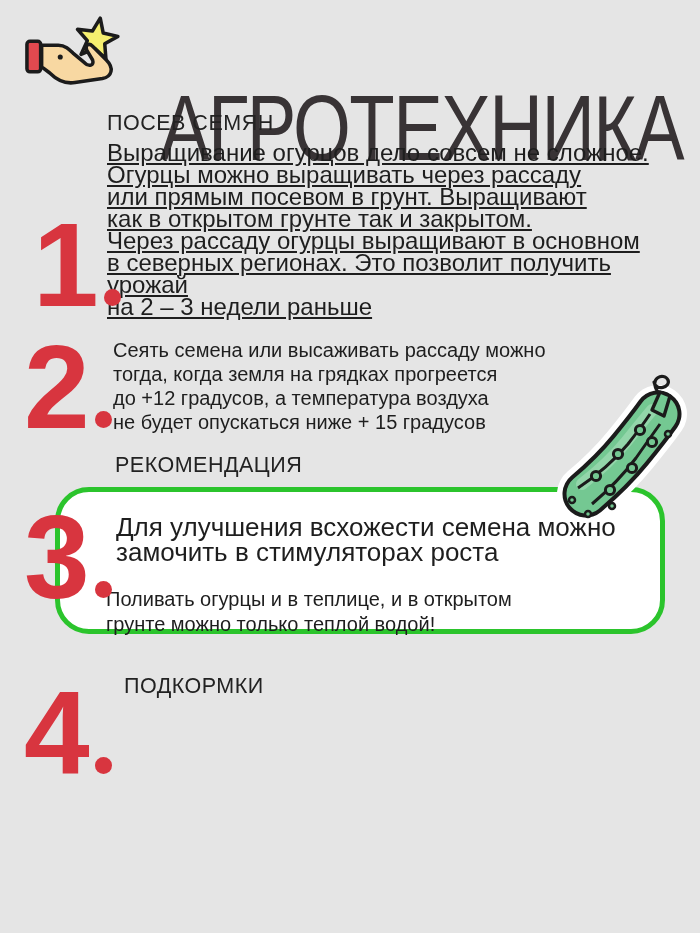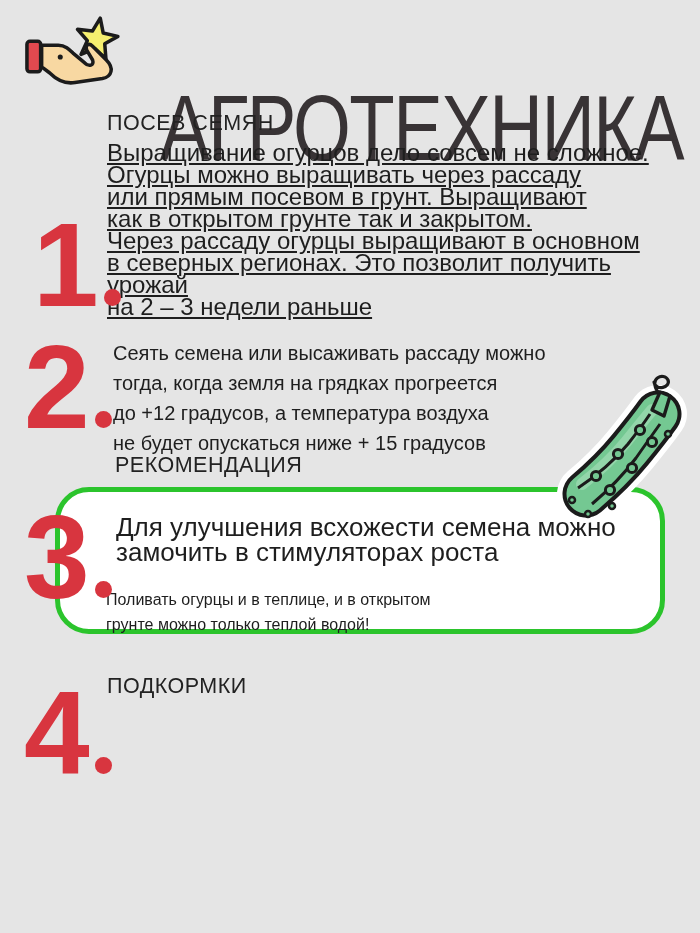--- a/index.html
+++ b/index.html
@@ -25,21 +25,21 @@
     position:absolute;
     font-size:21.5px;line-height:1;letter-spacing:0.5px;
     color:#222222;white-space:nowrap;
   }
   .sec-body{
     position:absolute;
     white-space:pre-line;
     color:#1e1e1e;
   }
   .body-1{left:107px;top:142px;width:585px;font-size:24px;line-height:22px;text-decoration:underline;}
-  .body-2{left:113px;top:338px;width:560px;font-size:20px;line-height:30px;}
+  .body-2{left:113px;top:338px;width:560px;font-size:20px;line-height:24px;}
   .body-4{left:107px;top:713px;width:580px;font-size:21px;line-height:27px;}
   
   .big-num{
     position:absolute;
     color:#d8353f;
     font-size:118px;line-height:86px;font-weight:700;
     white-space:nowrap;
     z-index:5;
   }
   .num-dot{
@@ -57,21 +57,21 @@
   .rec-box{
     position:absolute;left:55px;top:487px;
     width:610px;height:147px;
     border:5px solid #2bc42c;
     border-radius:34px;
     box-sizing:border-box;
     background:#ffffff;
     z-index:1;
   }
   .rec-p1{left:116px;top:515px;width:500px;font-size:26px;line-height:25px;z-index:2;}
-  .rec-p2{left:106px;top:587px;width:520px;font-size:16px;line-height:25px;z-index:2;}
+  .rec-p2{left:106px;top:587px;width:520px;font-size:20px;line-height:25px;z-index:2;}
   .cucumber{position:absolute;left:552px;top:372px;width:146px;height:152px;z-index:6;}
 </style>
 </head>
 <body>
 
 <div class="page">
 
   <svg class="brand-icon" viewBox="0 0 120 100" aria-hidden="true">
 
     <polygon points="87.8,8.3 90.8,23.4 105.8,26.9 92.4,34.5 93.6,49.8 82.3,39.4 68.2,45.3 74.6,31.3 64.6,19.7 79.8,21.5" fill="#f5ef6f" stroke="#1b1b1b" stroke-width="3.6" stroke-linejoin="round"></polygon>
@@ -131,16 +131,16 @@
     <circle cx="20" cy="128" r="3" fill="#74c892" stroke="#1b1b1b" stroke-width="2.5"></circle>
     <circle cx="36" cy="142" r="3" fill="#74c892" stroke="#1b1b1b" stroke-width="2.5"></circle>
     <circle cx="116" cy="62" r="3" fill="#74c892" stroke="#1b1b1b" stroke-width="2.5"></circle>
     <circle cx="60" cy="134" r="3" fill="#74c892" stroke="#1b1b1b" stroke-width="2.5"></circle>
 
     <path d="M100 38 L108 20 L118 24 L112 44 Z" fill="#74c892" stroke="#1b1b1b" stroke-width="3.4" stroke-linejoin="round"></path>
 
     <path d="M106 20 C96 6 112 0 116 8 C119 15 104 20 102 10" fill="none" stroke="#1b1b1b" stroke-width="3.2" stroke-linecap="round"></path>
   </svg>
 
-  <div class="sec-heading" style="left:107px;top:676px;">ПОДКОРМКИ</div>
+  <div class="sec-heading" style="left:124px;top:676px;">ПОДКОРМКИ</div>
   <div class="big-num num-4"><span>4</span><span class="num-dot"></span></div>
 
 </div>
 
 </body></html>

